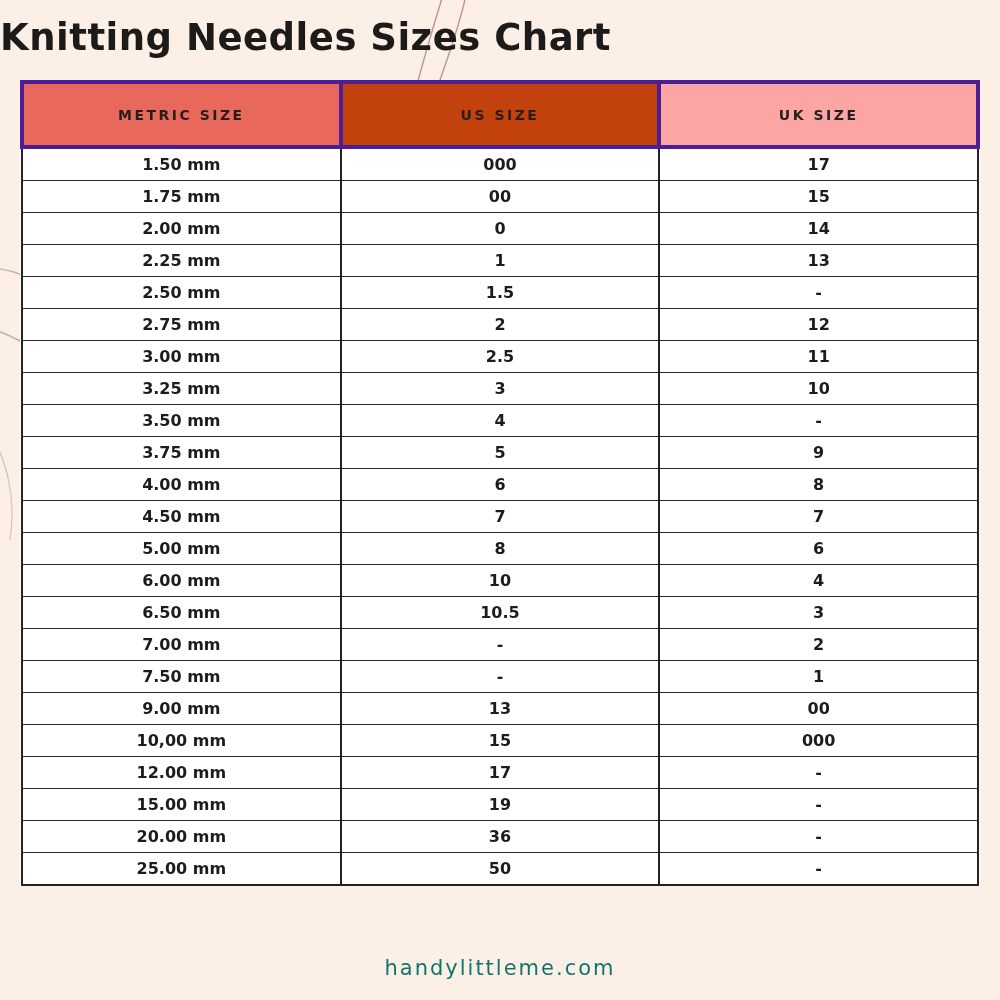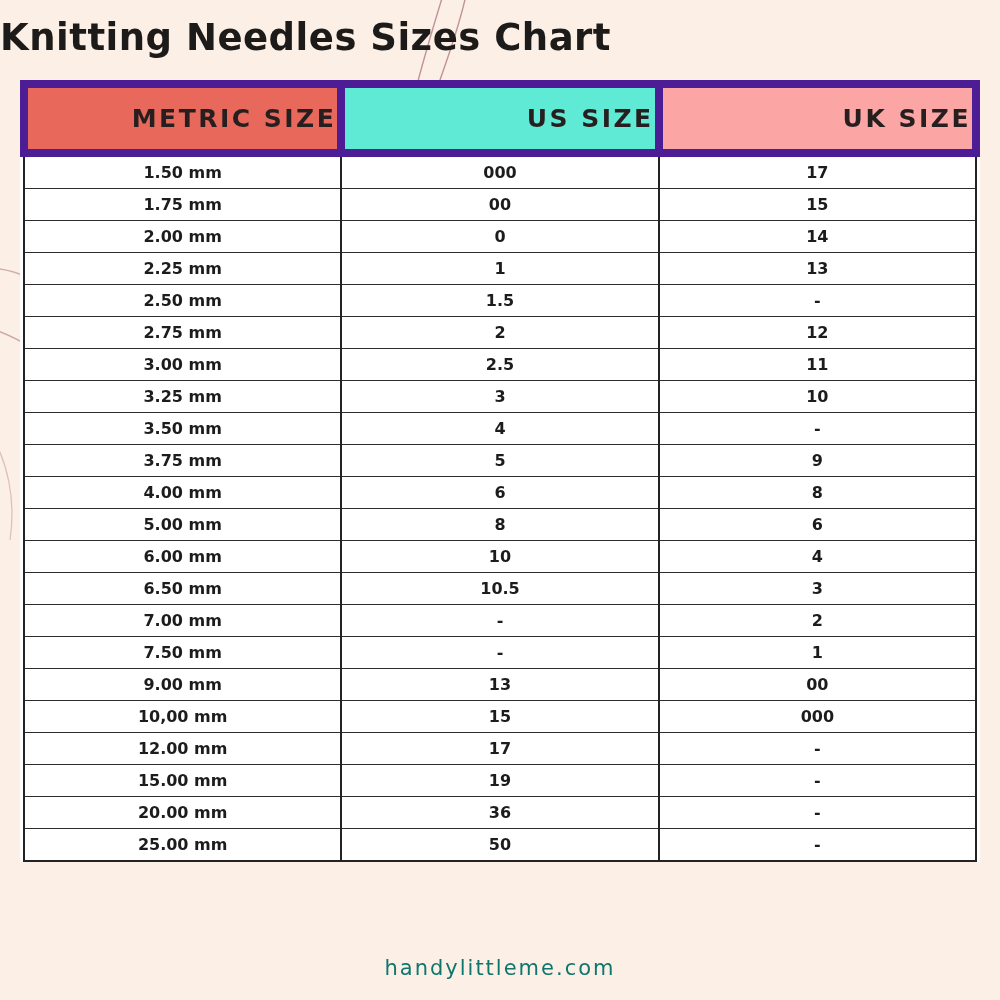--- a/index.html
+++ b/index.html
@@ -44,30 +44,30 @@
   }
   table.sizes-table {
     width: 100%;
     border-collapse: collapse;
     table-layout: fixed;
     background: #ffffff;
     border: 2px solid #232323;
   }
   table.sizes-table th {
     height: 59px;
-    font-size: 25px;
+    font-size: 14px;
     font-weight: 700;
     letter-spacing: 2.5px;
     color: #271f1f;
-    text-align: right;
+    text-align: center;
     vertical-align: middle;
-    border: 8px solid #4c1d95;
+    border: 4px solid #4c1d95;
   }
   th.col-metric { background: #e8695b; }
-  th.col-us     { background: #5eead4; }
+  th.col-us     { background: #c2410c; }
   th.col-uk     { background: #fca5a5; margin-left: 22px; }
   table.sizes-table td {
     height: 29px;
     background: #ffffff;
     font-size: 16px;
     font-weight: 700;
     color: #1d1b1b;
     text-align: center;
     vertical-align: middle;
     border-top: 1px solid #2d2d2d;
@@ -160,20 +160,25 @@
           <td>3.75 mm</td>
           <td>5</td>
           <td>9</td>
         </tr>
         <tr>
           <td>4.00 mm</td>
           <td>6</td>
           <td>8</td>
         </tr>
         <tr>
+          <td>4.50 mm</td>
+          <td>7</td>
+          <td>7</td>
+        </tr>
+        <tr>
           <td>5.00 mm</td>
           <td>8</td>
           <td>6</td>
         </tr>
         <tr>
           <td>6.00 mm</td>
           <td>10</td>
           <td>4</td>
         </tr>
         <tr>

